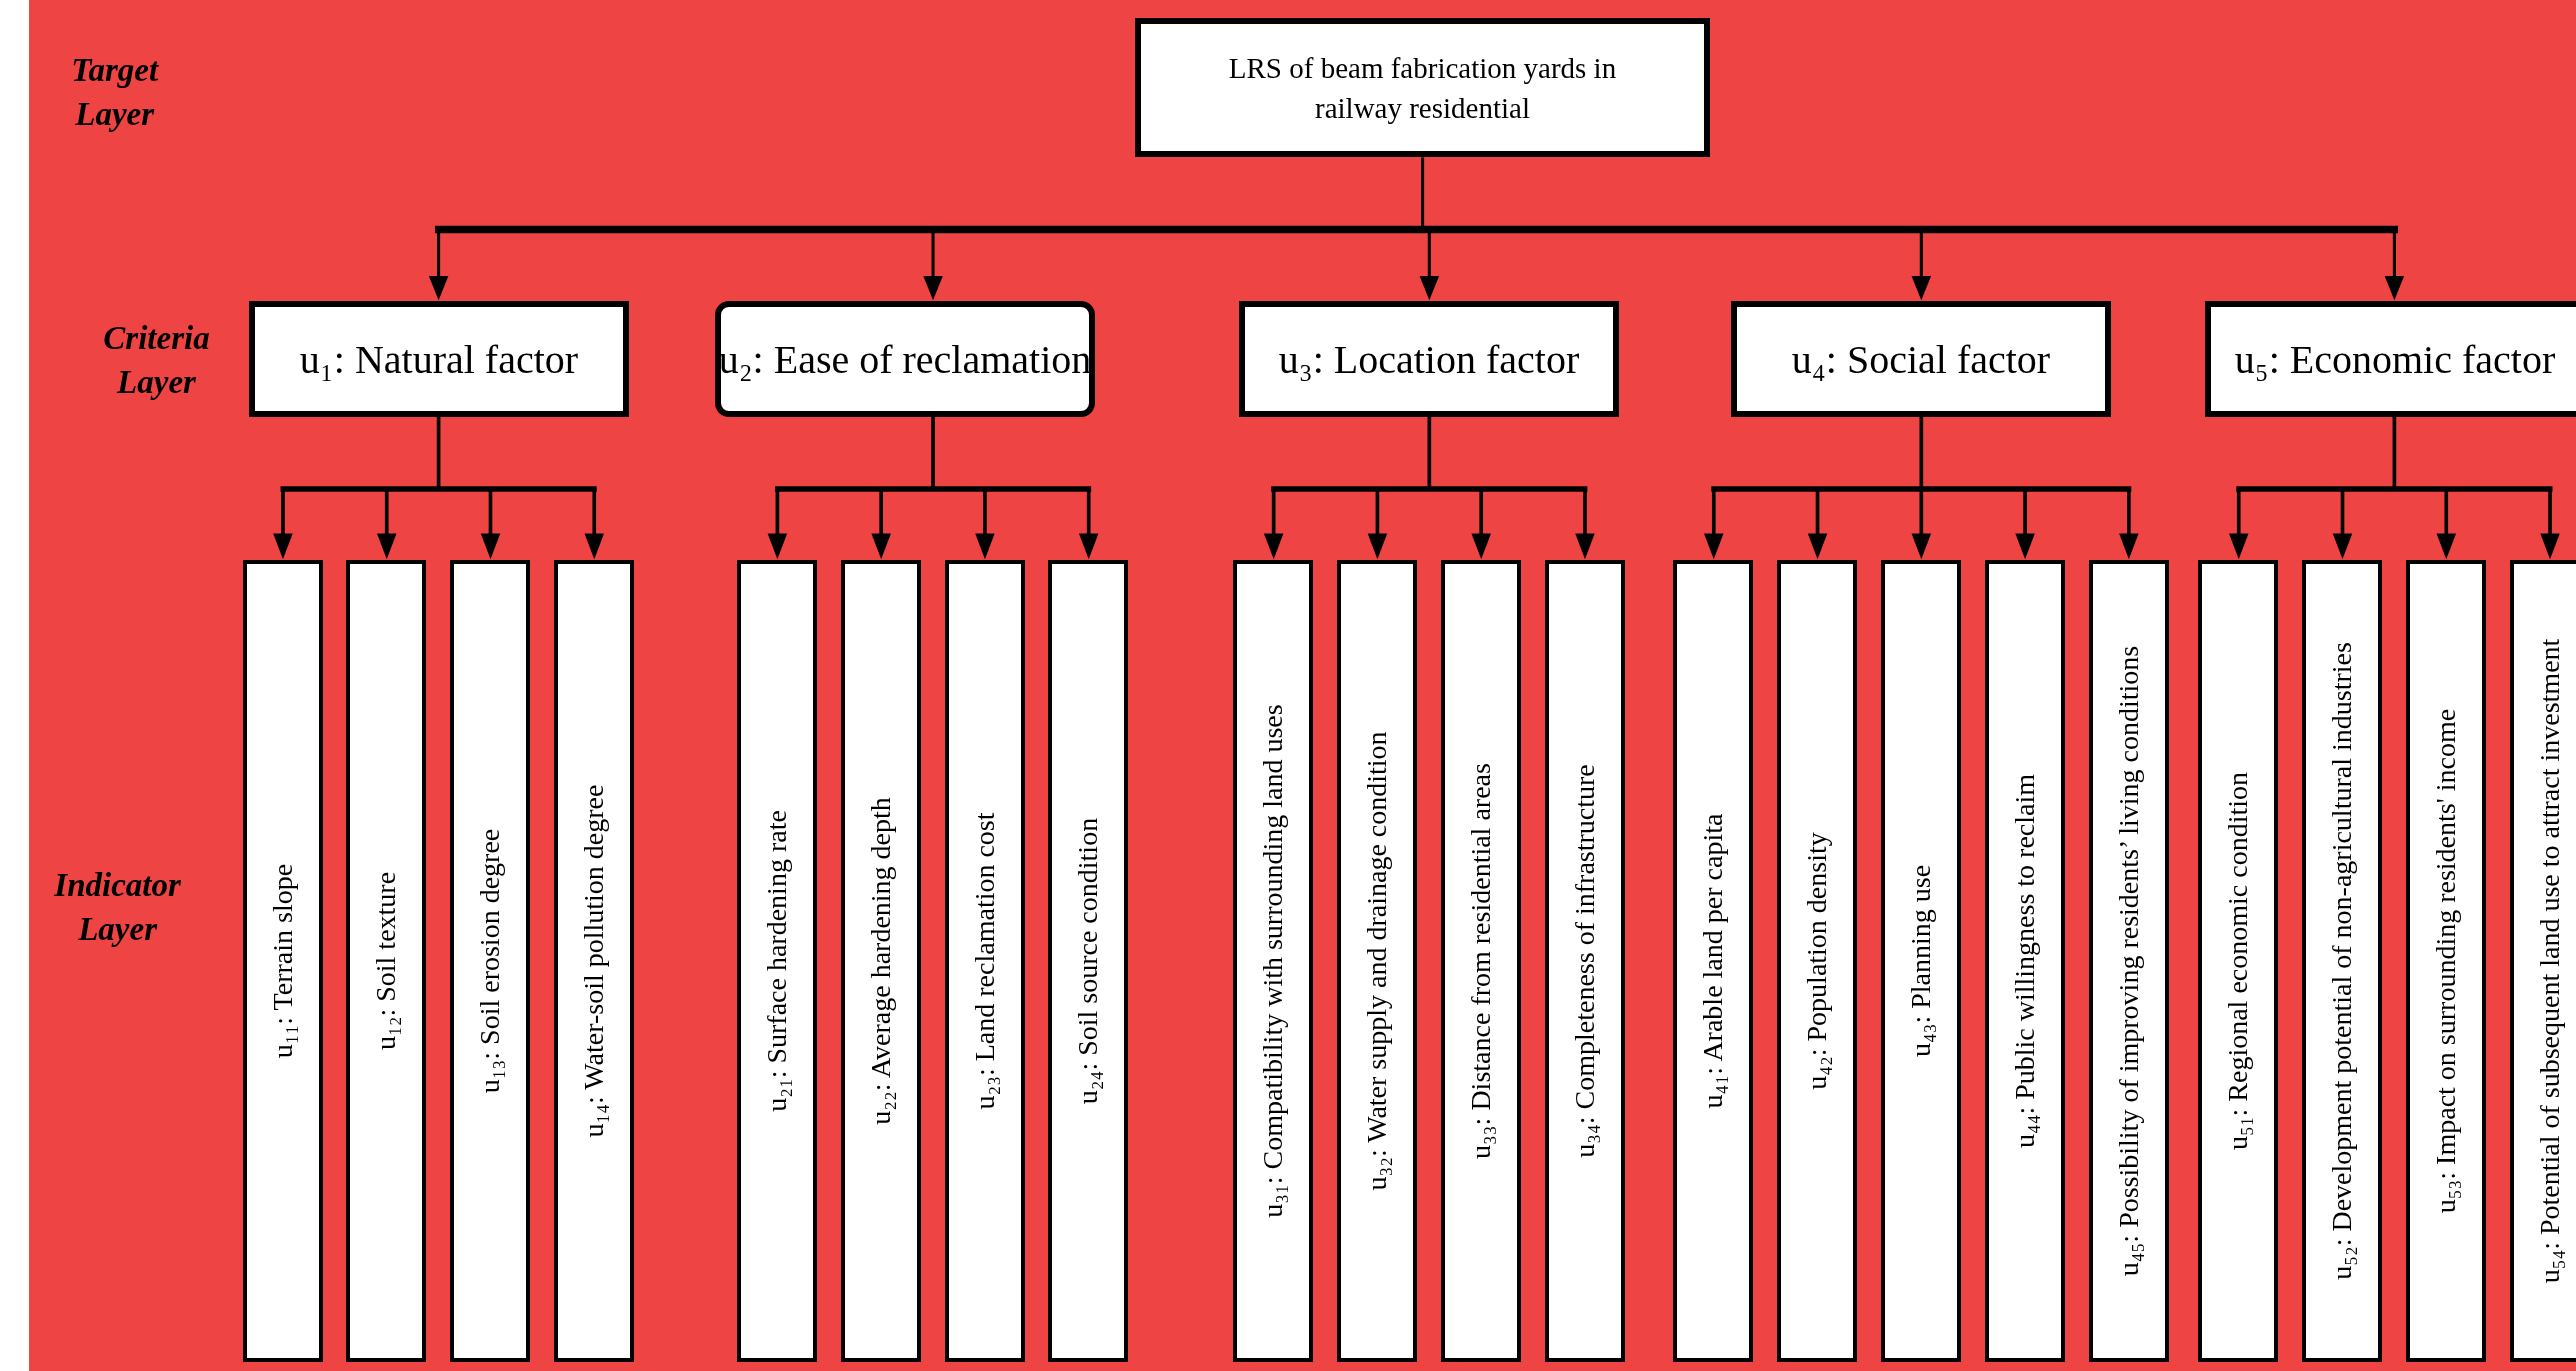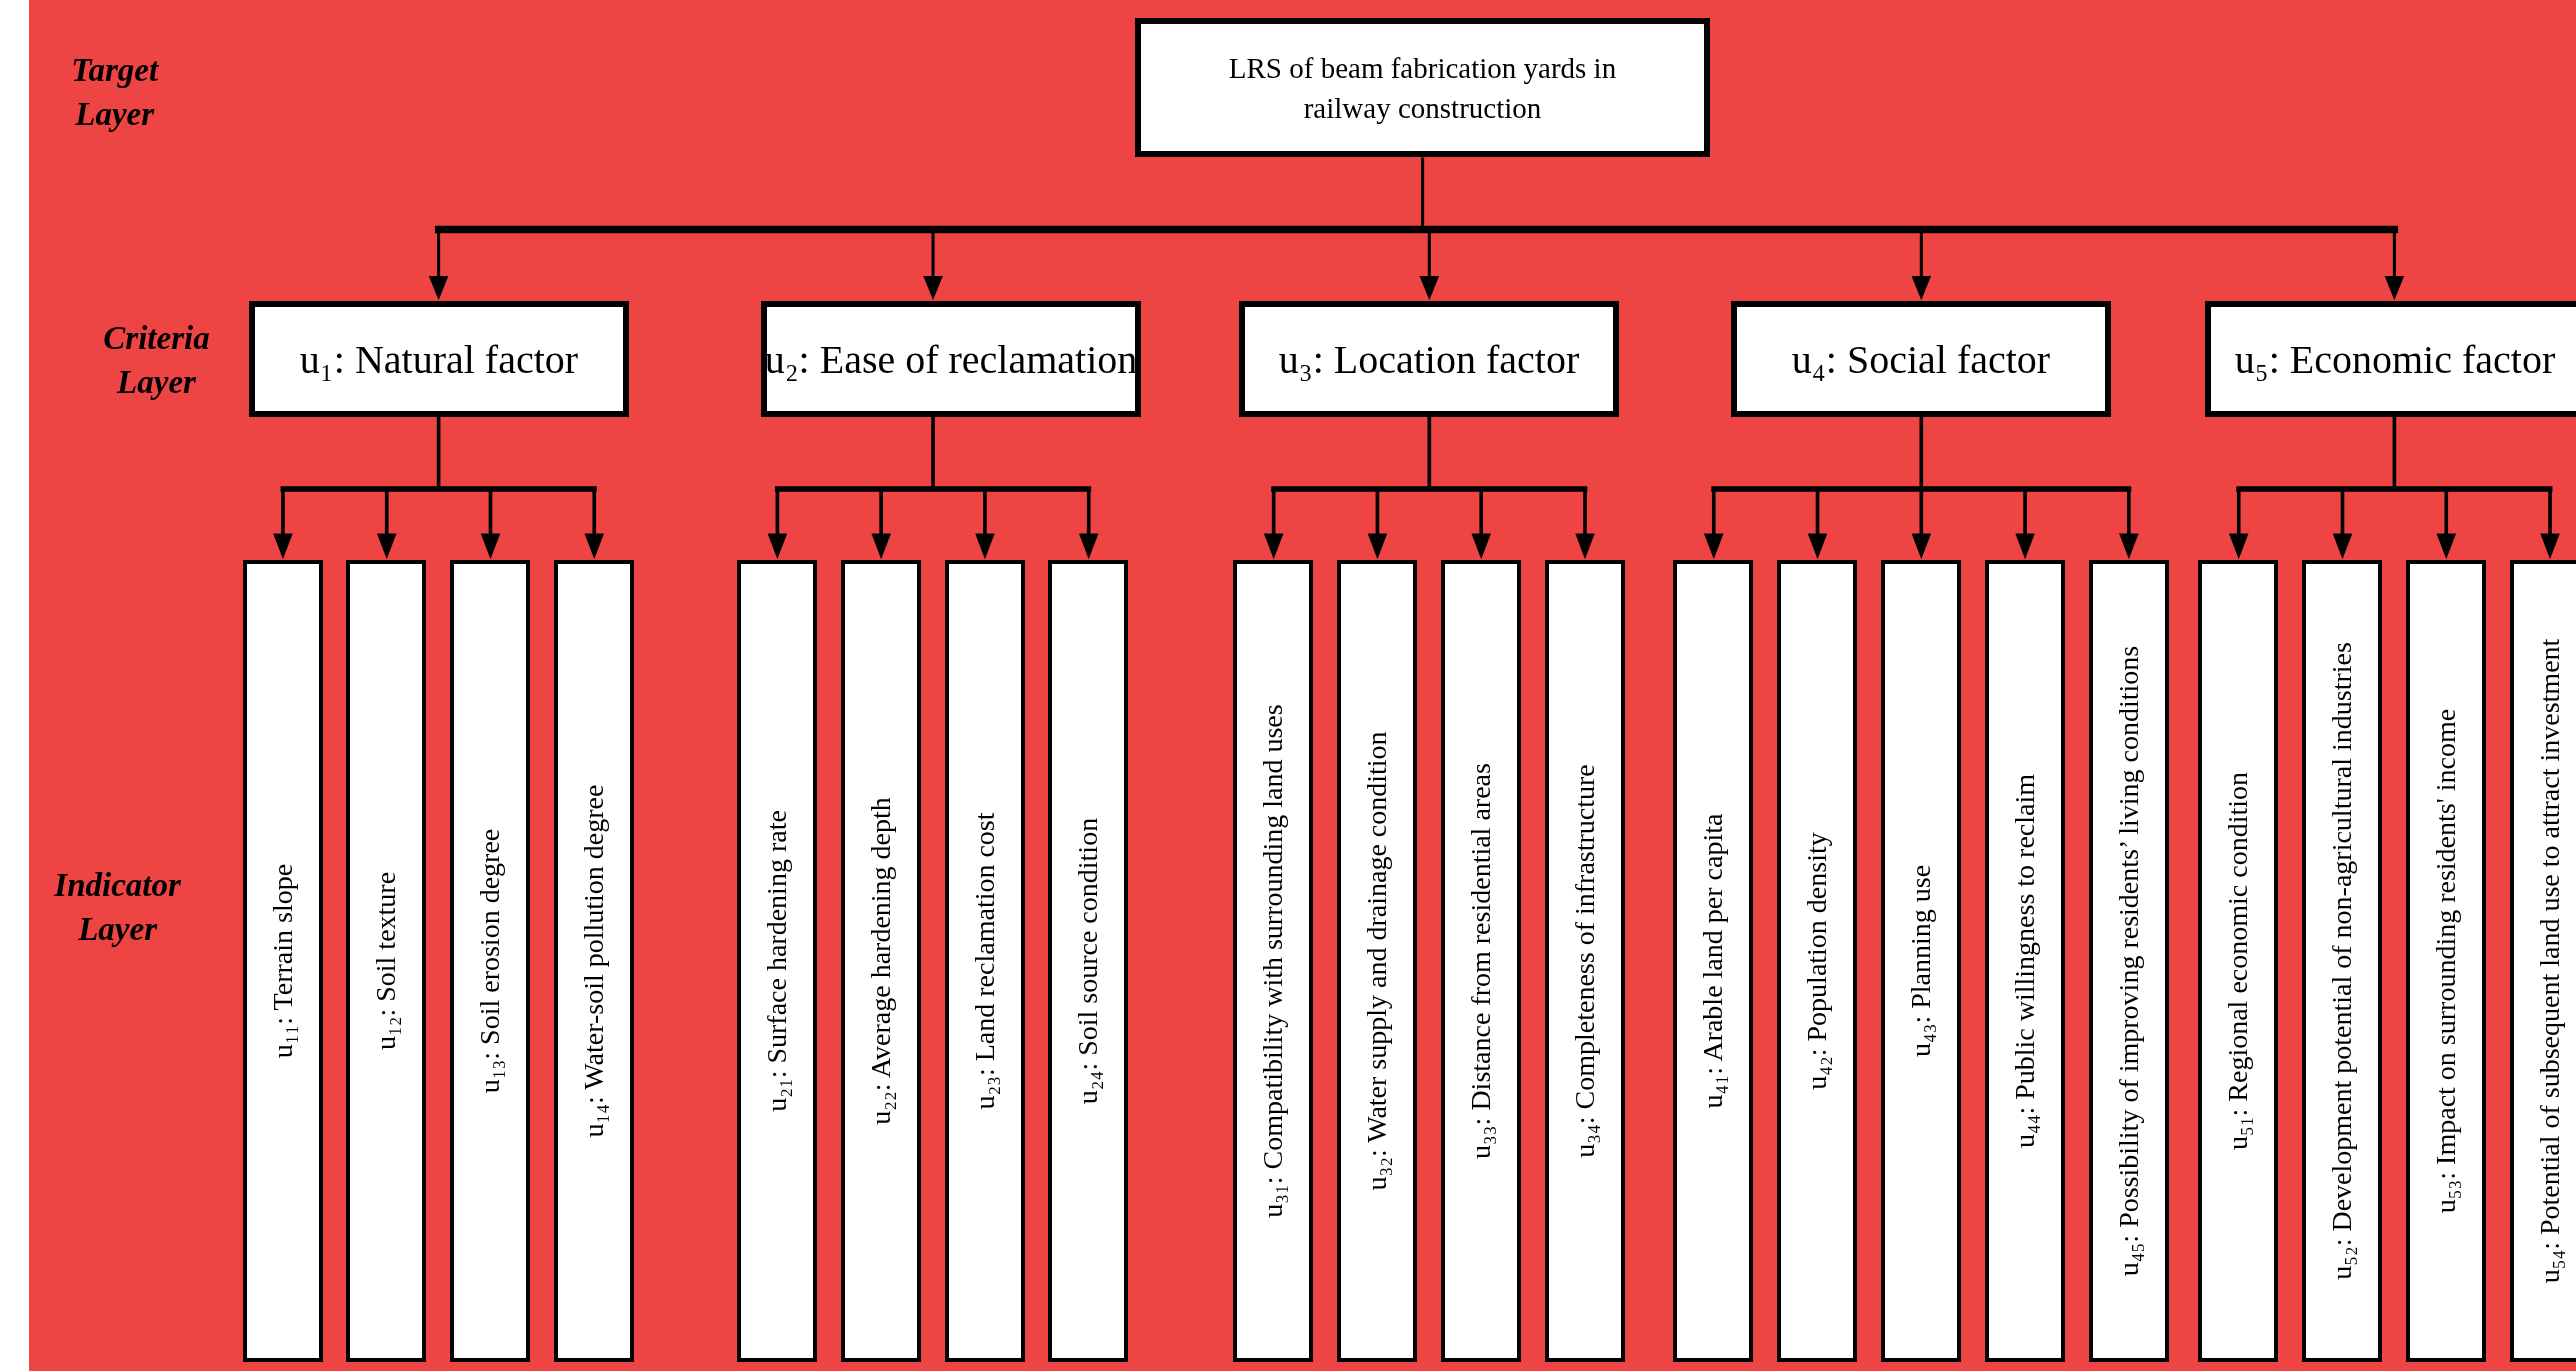--- a/index.html
+++ b/index.html
@@ -178,27 +178,27 @@
     <span>Criteria</span>
     <span>Layer</span>
   </div>
   <div class="layer-label" style="left:6.1px; top:864px; width:165px;">
     <span>Indicator</span>
     <span>Layer</span>
   </div>
 
   <div class="box" id="target-box">
     <div>LRS of beam fabrication yards in</div>
-    <div>railway construction</div>
+    <div>railway residential</div>
   </div>
 
   <div class="box cbox" style="left:220px;">
     <span>u₁: Natural factor</span>
   </div>
-  <div class="box cbox" style="left:732px;">
+  <div class="box cbox" style="left:686px;border-radius:14px;">
     <span>u₂: Ease of reclamation</span>
   </div>
   <div class="box cbox" style="left:1210px;">
     <span>u₃: Location factor</span>
   </div>
   <div class="box cbox" style="left:1702px;justify-content:center;">
     <span>u₄: Social factor</span>
   </div>
   <div class="box cbox" style="left:2176px;">
     <span>u₅: Economic factor</span>

